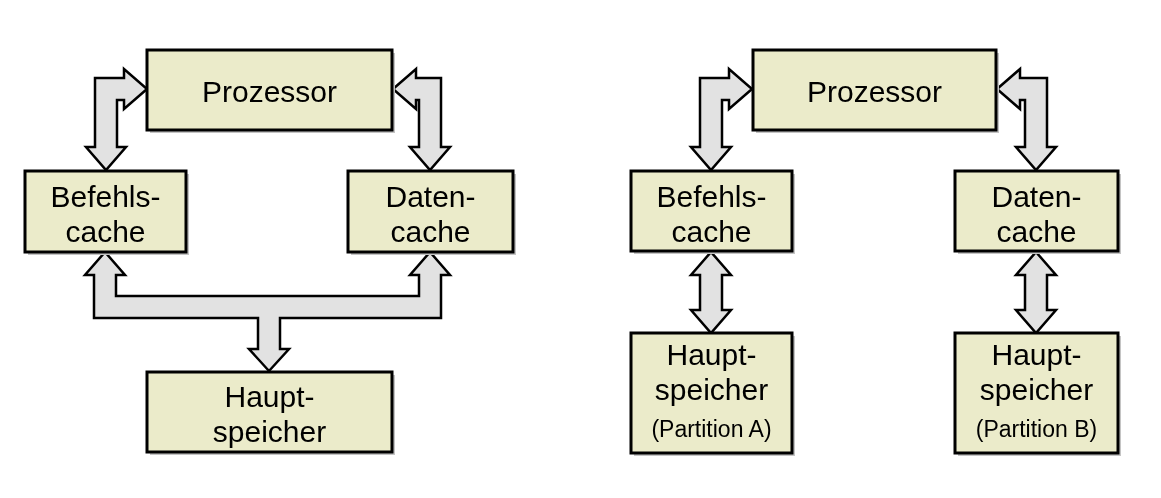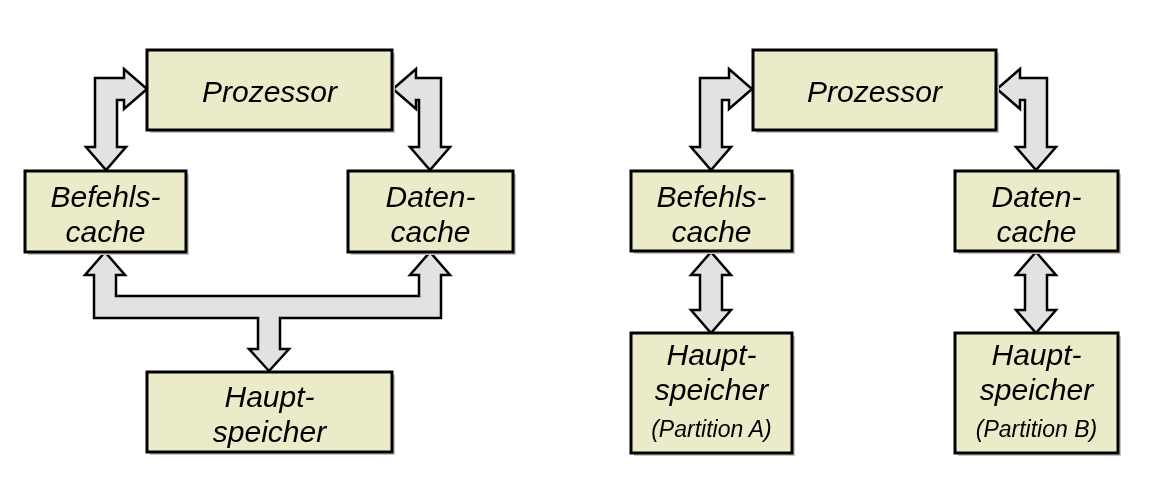--- a/index.html
+++ b/index.html
@@ -6,21 +6,20 @@
     margin: 0;
     padding: 0;
     background: #ffffff;
   }
   .canvas {
     position: relative;
     width: 1161px;
     height: 498px;
     background: #ffffff;
     overflow: hidden;
-    font-style: italic;
   }
   svg { display: block; }
   .box {
     stroke: #000000;
     stroke-width: 3;
   }
   .shadow {
     stroke: none;
   }
   .arrow {

